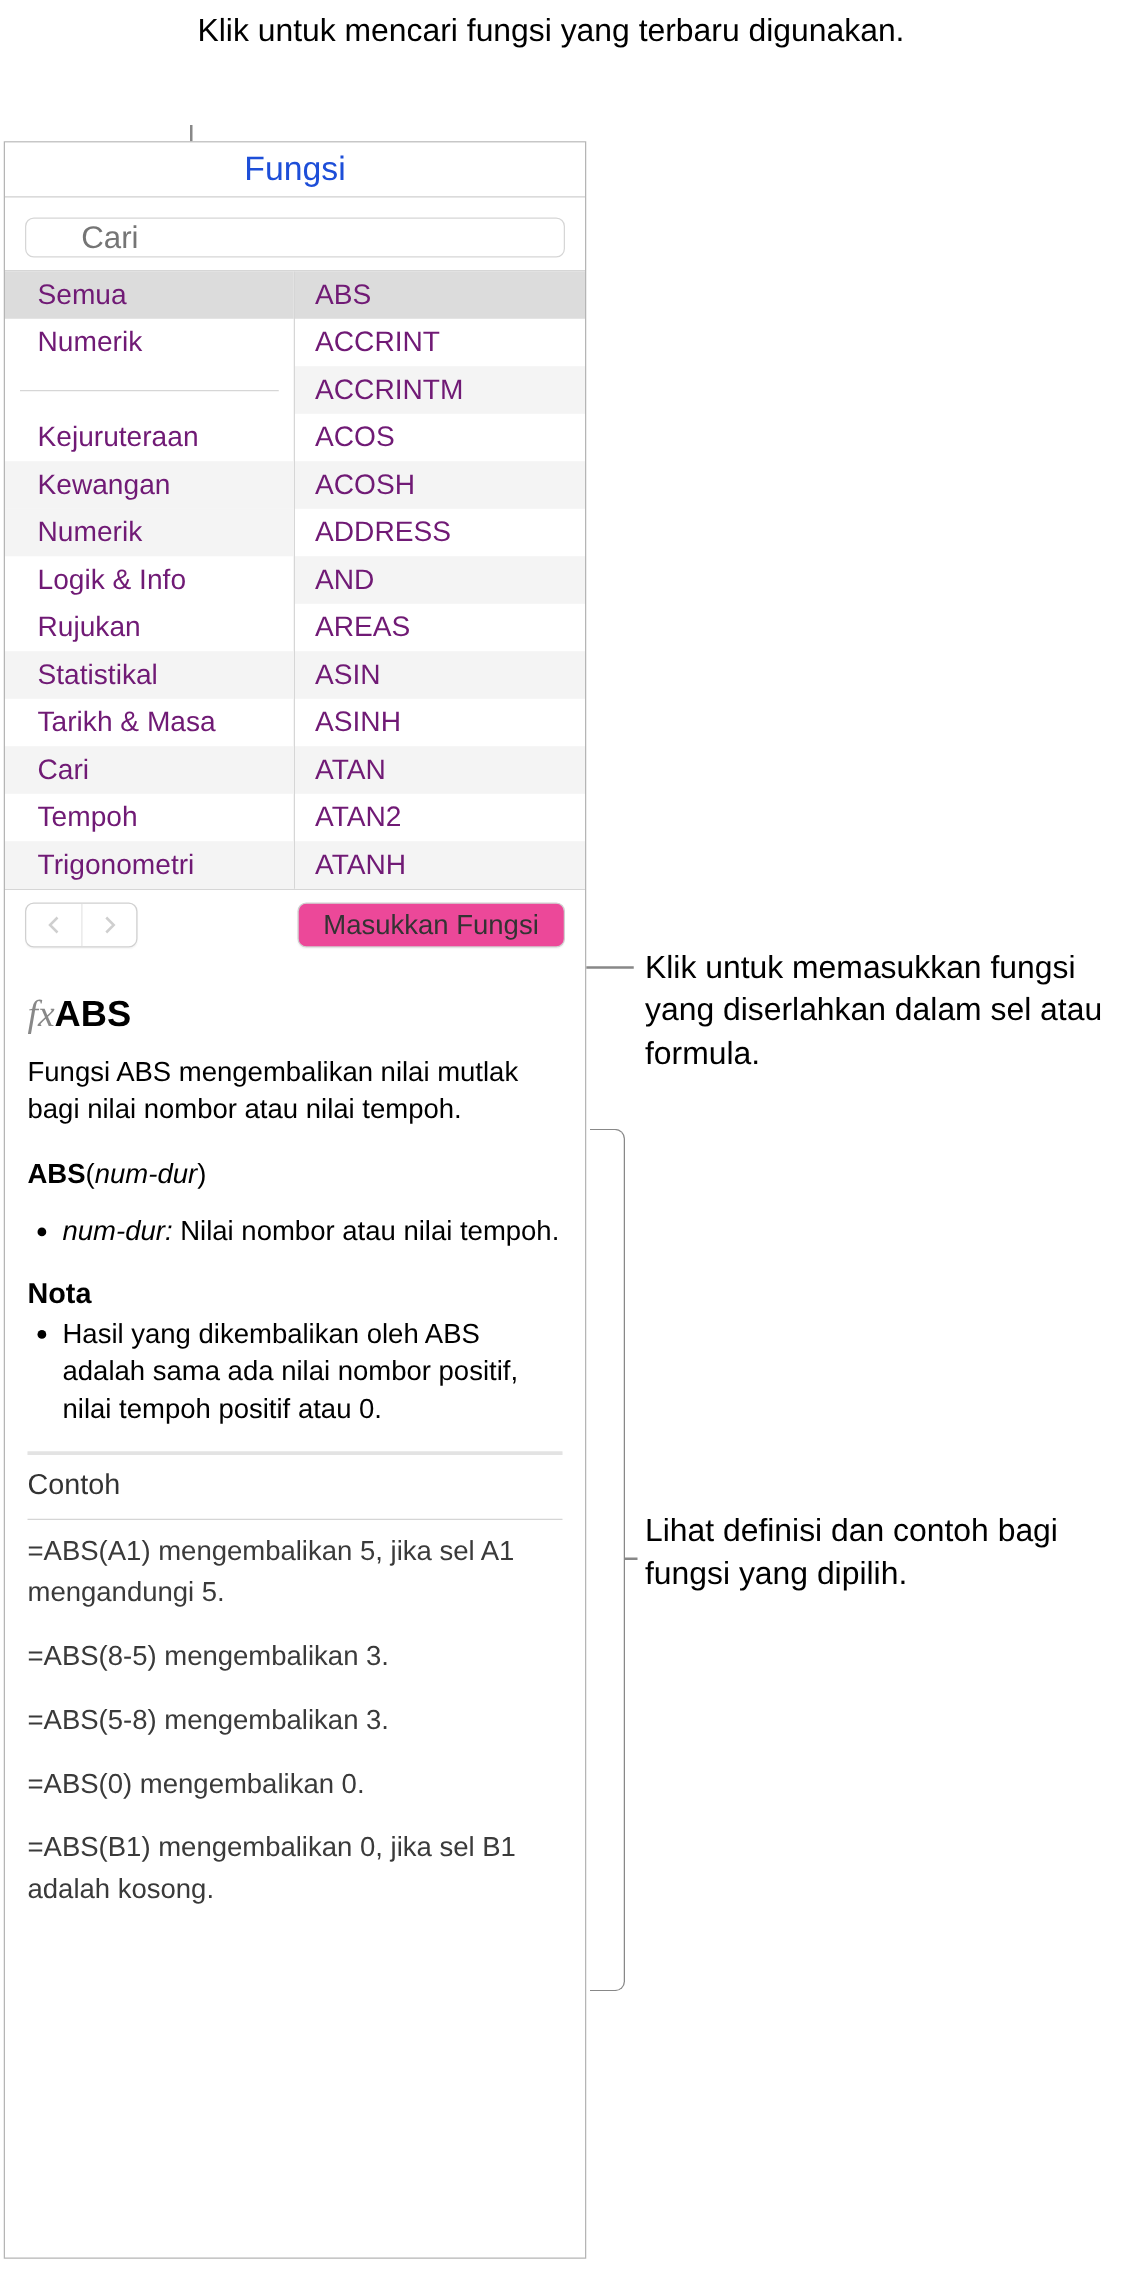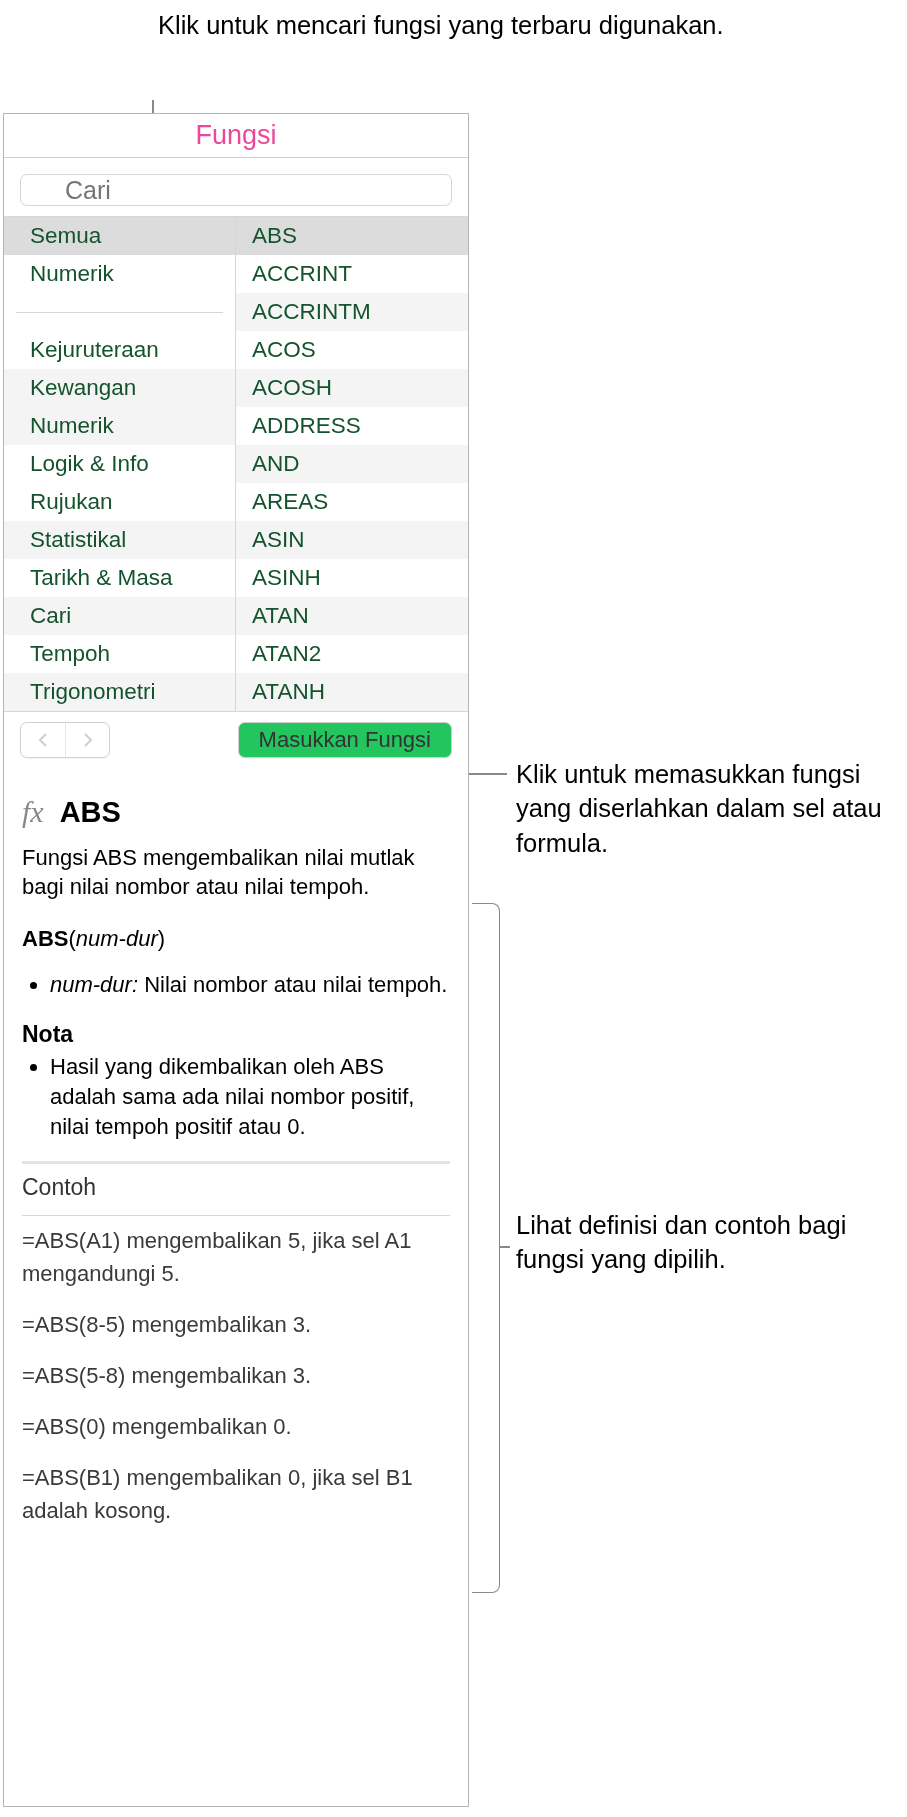--- a/index.html
+++ b/index.html
@@ -74,21 +74,21 @@
     top: 113px;
     width: 466px;
     height: 1694px;
     border: 1px solid #b5b5b5;
     background: #fff;
     overflow: hidden;
   }
   .panel-header {
     height: 44px;
     text-align: center;
-    color: #ec4899;
+    color: #1d4ed8;
     font-size: 27px;
     padding-top: 6px;
     border-bottom: 1px solid #d0d0d0;
     background: #fff;
   }
   .search-wrap {
     padding: 16px 16px 10px 16px;
   }
   .search-field {
     width: 100%;
@@ -119,21 +119,21 @@
   .list-col {
     width: 50%;
   }
   .list-col.left { border-right: 1px solid #d6d6d6; }
   .list-row {
     height: 38px;
     display: flex;
     align-items: center;
     padding-left: 26px;
     font-size: 22.5px;
-    color: #14532d;
+    color: #701a75;
     cursor: default;
   }
   .list-col.right .list-row { padding-left: 16px; }
   .list-row.alt { background: #f4f4f4; }
   .list-row.selected { background: #dcdcdc; }
   .list-sep {
     height: 38px;
     position: relative;
   }
   .list-sep::after {
@@ -165,39 +165,39 @@
     justify-content: center;
     color: #cfcfcf;
     cursor: default;
     border: none;
     background: none;
   }
   .nav-btn + .nav-btn { border-left: 1px solid #e6e6e6; }
   .spacer { flex: 1; }
   .insert-btn {
     border: 1px solid #d0d0d0;
-    background: #22c55e;
+    background: #ec4899;
     border-radius: 7px;
     height: 36px;
     padding: 0 20px;
     font-size: 22px;
     color: #333;
     cursor: pointer;
     box-shadow: 0 1px 1px rgba(0,0,0,0.04);
   }
   .detail {
     padding: 6px 18px 0 18px;
     font-size: 22px;
     line-height: 1.35;
     color: #000;
   }
   .fn-title-row {
     display: flex;
     align-items: flex-end;
-    gap: 16px;
+    gap: 0;
     margin: 14px 0 10px 0;
   }
   .fx-sym {
     font-style: italic;
     font-family: Georgia, "Times New Roman", serif;
     font-size: 30px;
     color: #888;
     font-weight: 300;
   }
   .fn-name {

